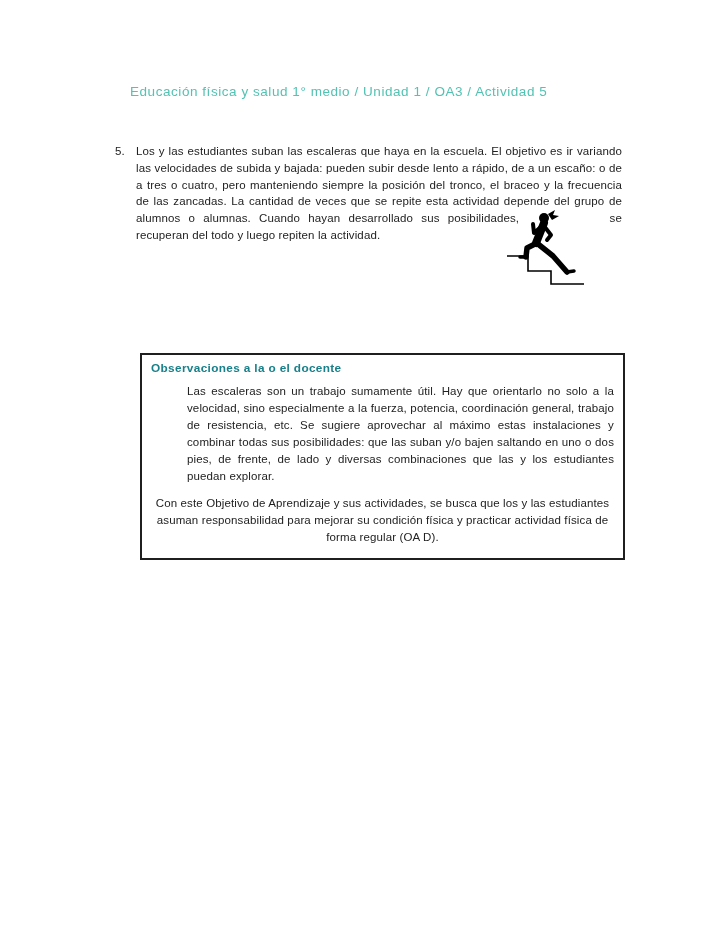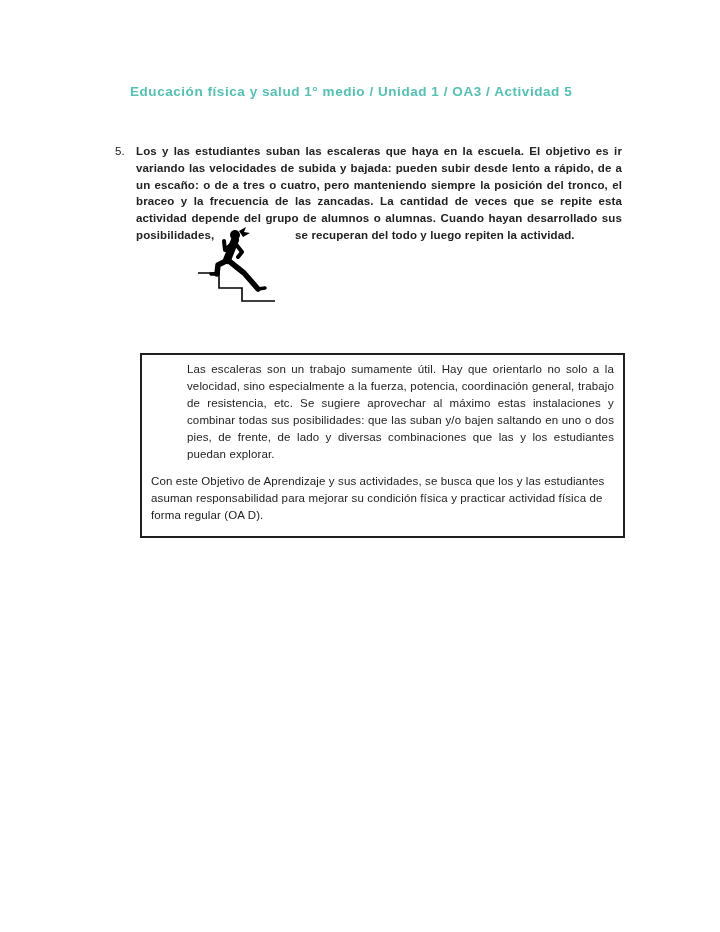--- a/index.html
+++ b/index.html
@@ -14,42 +14,40 @@
   }
 
   .breadcrumb {
     position: absolute;
     left: 130px;
     top: 84px;
     font-size: 13.5px;
     letter-spacing: 0.55px;
     color: #52c2b3;
     white-space: nowrap;
-    font-weight: bold;
   }
 
   .activity {
     position: absolute;
     left: 115px;
     top: 143px;
     width: 507px;
     display: flex;
     font-size: 11.5px;
     line-height: 16.8px;
     letter-spacing: 0.12px;
     color: #222222;
   }
   .activity-number {
     width: 21px;
     flex: 0 0 21px;
   }
   .activity-text {
     flex: 1;
     text-align: justify;
-    font-weight: bold;
   }
 
   .runner-spacer {
     display: inline-block;
     width: 74px;
     height: 9px;
     position: relative;
     vertical-align: baseline;
   }
   .runner-spacer svg {
@@ -78,20 +76,21 @@
     font-size: 11.8px;
     letter-spacing: 0.35px;
     margin: 0 0 8px 0;
   }
   .obs-box p {
     font-size: 11.5px;
     line-height: 17px;
     letter-spacing: 0.12px;
     margin: 0 0 10px 0;
     color: #222222;
+    text-align: center;
   }
   .obs-box p.justified { text-align: justify; margin-left: 36px; }
   .obs-box p:last-child { margin-bottom: 2px; }
 </style>
 </head>
 <body>
 
 <div class="breadcrumb">Educación física y salud 1° medio / Unidad 1 / OA3 / Actividad 5</div>
 
 <div class="activity">
@@ -112,15 +111,16 @@
         <path d="M19 51 L13 51" fill="none" stroke-width="3.5" stroke-linecap="round"></path>
         <path d="M31 38 L46 50 L60 66" fill="none" stroke-width="5.5" stroke-linecap="round" stroke-linejoin="round"></path>
         <path d="M60 66 L67 65" fill="none" stroke-width="3.5" stroke-linecap="round"></path>
       </g>
     </svg></span>
     <span>se recuperan del todo y luego repiten la actividad.</span>
   </div>
 </div>
 
 <div class="obs-box">
+  <div class="obs-title">Observaciones a la o el docente</div>
   <p class="justified">Las escaleras son un trabajo sumamente útil. Hay que orientarlo no solo a la velocidad, sino especialmente a la fuerza, potencia, coordinación general, trabajo de resistencia, etc. Se sugiere aprovechar al máximo estas instalaciones y combinar todas sus posibilidades: que las suban y/o bajen saltando en uno o dos pies, de frente, de lado y diversas combinaciones que las y los estudiantes puedan explorar.</p>
   <p>Con este Objetivo de Aprendizaje y sus actividades, se busca que los y las estudiantes asuman responsabilidad para mejorar su condición física y practicar actividad física de forma regular (OA D).</p>
 </div>
 
 </body></html>

